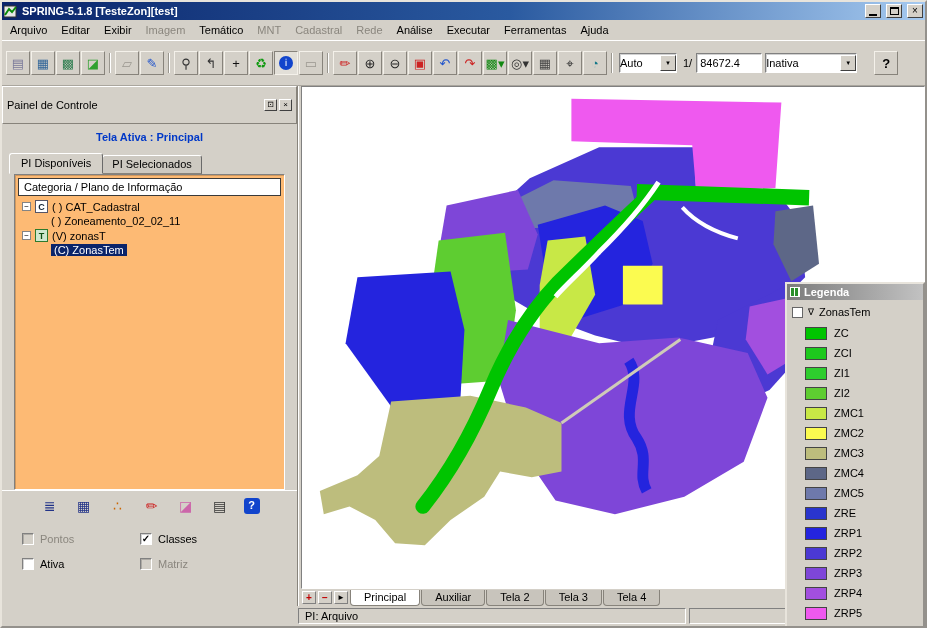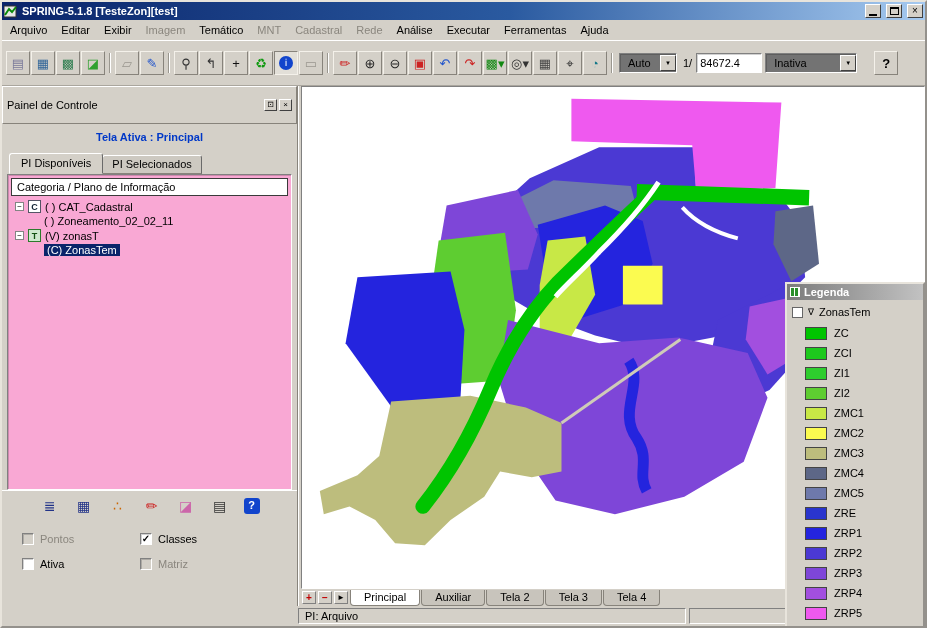--- a/index.html
+++ b/index.html
@@ -23,41 +23,41 @@
   .menu-item[data-state="disabled"]{color:#8a867e}
 
   
   .toolbar{flex:0 0 29px;display:flex;align-items:center;padding:0 4px;gap:1px;background:#d4d0c8;border-top:1px solid #fff;border-bottom:1px solid #aaa69e}
   .tgroup{display:flex;gap:1px}
   .tbtn{width:24px;height:24px;background:#d4d0c8;border:1px solid;border-color:#f4f1ea #87837b #87837b #f4f1ea;display:flex;align-items:center;justify-content:center;padding:0;font:inherit}
   .tbtn .glyph{font-size:13px;line-height:1;pointer-events:none}
   .tbtn[data-state="pressed"]{border-color:#87837b #f4f1ea #f4f1ea #87837b;background:#e2dfd8}
   [data-name="info-icon"] .glyph{background:#1144cc;color:#fff;border-radius:50%;width:14px;height:14px;display:flex;align-items:center;justify-content:center;font-size:10px}
   .tsep{width:2px;height:20px;border-left:1px solid #9a978f;border-right:1px solid #fff;margin:0 3px}
-  .combo{display:flex;align-items:center;height:20px;background:#737373;border:1px solid;border-color:#808080 #fff #fff #808080;box-shadow:inset 1px 1px 0 rgba(0,0,0,.18);padding-left:8px;margin:12px 2px}
+  .combo{display:flex;align-items:center;height:20px;background:#ffffff;border:1px solid;border-color:#808080 #fff #fff #808080;box-shadow:inset 1px 1px 0 rgba(0,0,0,.18);padding-left:0;margin:12px 2px}
   .combo .combo-arrow{width:16px;height:16px;margin-left:auto;background:#d4d0c8;border:1px solid;border-color:#fff #404040 #404040 #fff;font-size:6px;display:flex;align-items:center;justify-content:center}
   .combo-auto{width:58px}
   .combo-mode{width:92px}
   .scale-prefix{margin:0 3px}
   .scale-input{width:66px;height:20px;border:1px solid;border-color:#808080 #fff #fff #808080;box-shadow:inset 1px 1px 0 rgba(0,0,0,.18);padding:0 3px;font:inherit;background:#fff}
   .help-tbtn{margin-left:14px;font-weight:bold}
 
   
   .main-row{flex:1;display:flex;min-height:0}
 
   
   .control-panel{flex:0 0 296px;display:flex;flex-direction:column;border-right:1px solid #87837b;min-height:0}
   .panel-header{flex:0 0 16px;display:flex;align-items:center;padding:12px 4px;border:1px solid;border-color:#fff #87837b #87837b #fff;background:#d4d0c8}
   .panel-header .ph-title{flex:1}
   .ph-btn{width:13px;height:12px;background:#d4d0c8;border:1px solid;border-color:#fff #404040 #404040 #fff;font-size:8px;line-height:1;display:flex;align-items:center;justify-content:center;padding:0;margin-left:2px}
   .active-screen{flex:0 0 26px;display:flex;align-items:center;justify-content:center;color:#0038c8;font-weight:bold}
   .pi-tabs{flex:0 0 24px;display:flex;align-items:flex-end;padding:0 7px}
   .pi-tab{padding:2px 9px 3px;background:#cdc9c1;border:1px solid;border-color:#fff #6a6a6a #87837b #fff;border-radius:3px 3px 0 0;margin-right:-1px;cursor:default}
   .pi-tab.active{background:#d4d0c8;padding:3px 11px 4px;border-bottom-color:#d4d0c8;position:relative;z-index:2}
-  .tree-box{flex:1;margin:0 5px;background:#f9a8d4;border:1px solid;border-color:#808080 #fff #fff #808080;box-shadow:inset 1px 1px 0 rgba(0,0,0,.18);overflow:hidden;min-height:0}
+  .tree-box{flex:1;margin:0 12px;background:#fdba74;border:1px solid;border-color:#808080 #fff #fff #808080;box-shadow:inset 1px 1px 0 rgba(0,0,0,.18);overflow:hidden;min-height:0}
   .tree-header{margin:3px;border:1px solid #3a3a3a;padding:2px 5px;background:#fff}
   .tree-row{display:flex;align-items:center;gap:4px;padding:1px 0 1px 7px;white-space:nowrap}
   .tree-row.child{padding-left:36px}
   .expander{width:9px;height:9px;flex:0 0 9px;border:1px solid #848484;background:#fff;font-size:8px;line-height:7px;text-align:center}
   .type-badge{width:13px;height:13px;flex:0 0 13px;font-size:9px;font-weight:bold;display:flex;align-items:center;justify-content:center;border:1px solid}
   .badge-c{background:#fff;border-color:#556;color:#123}
   .badge-t{background:#cfe8cf;border-color:#2d7a2d;color:#135013}
   .tree-label.selected{background:#0a246a;color:#fff;padding:0 3px}
   .panel-icons{flex:0 0 30px;display:flex;align-items:center;justify-content:center;gap:14px;border-top:1px solid #fff}
   .pbtn{background:transparent;border:none;font:inherit;font-size:14px;line-height:1;padding:0;display:flex;align-items:center;justify-content:center;width:20px;height:20px}

